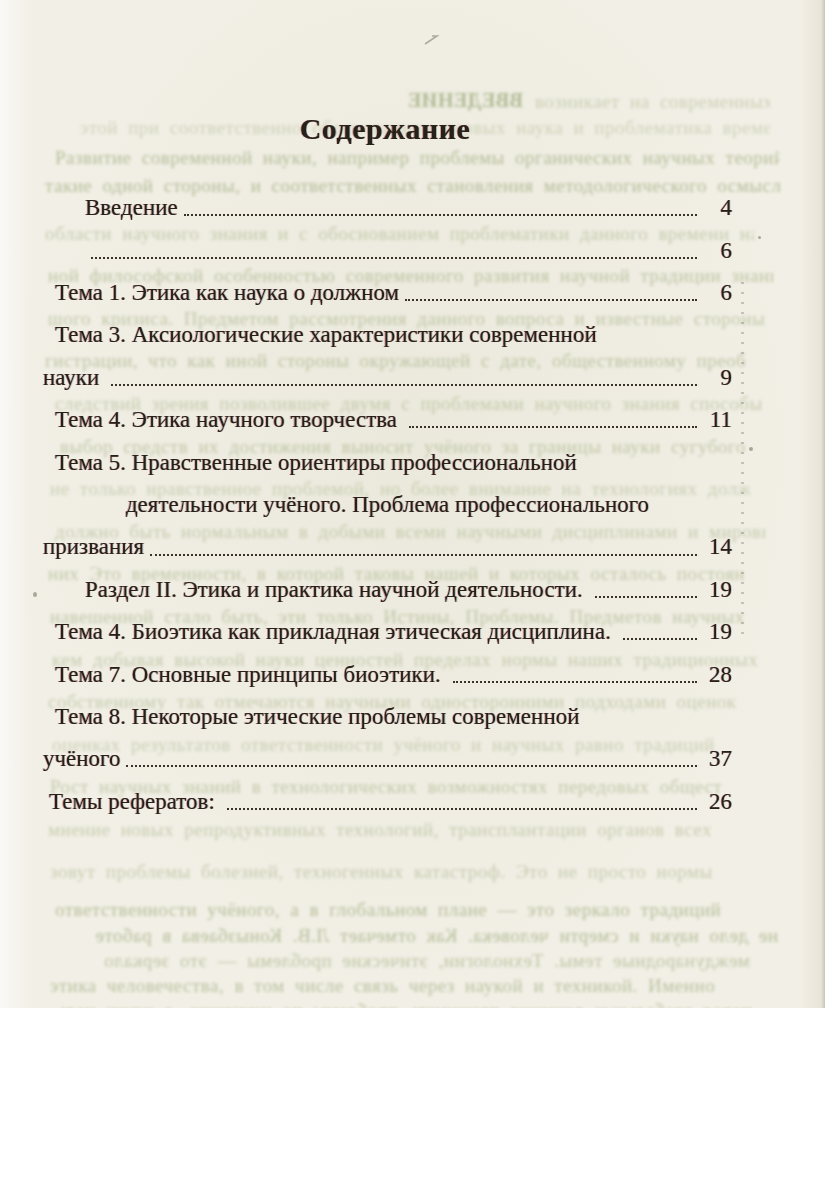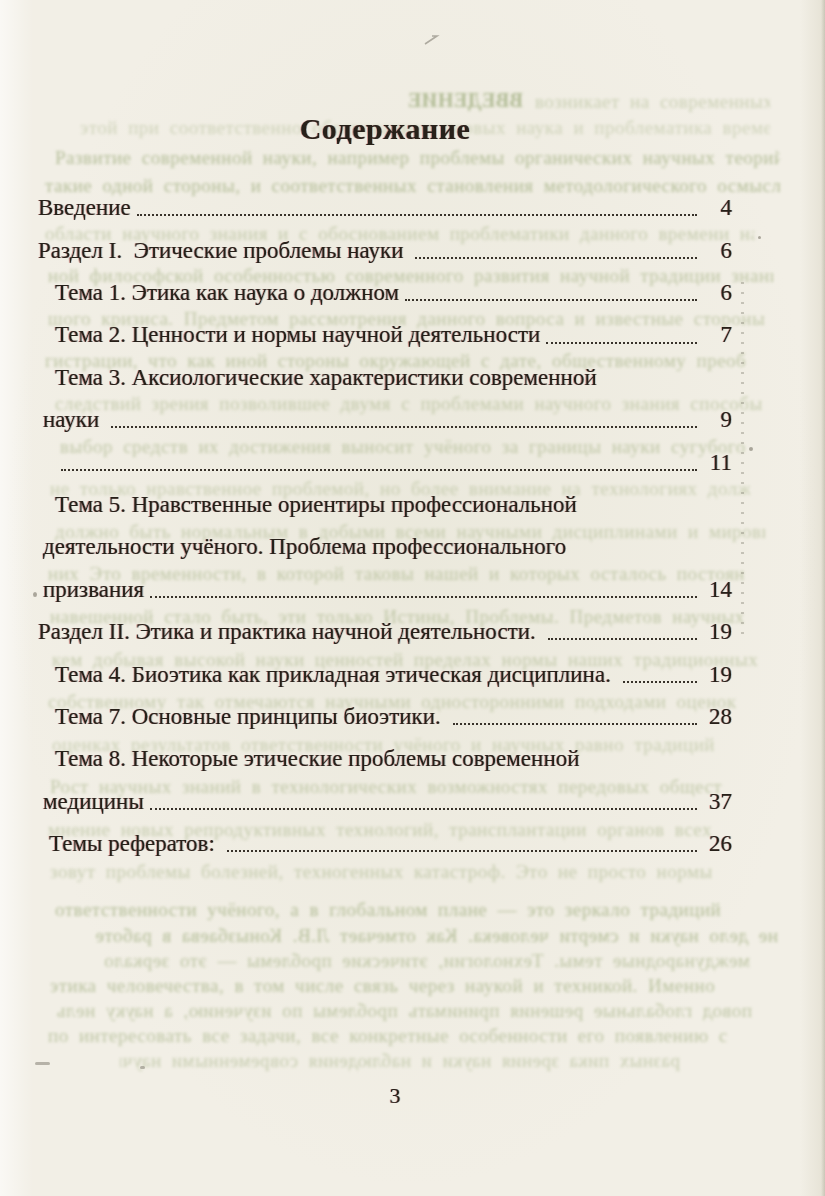--- a/index.html
+++ b/index.html
@@ -1,18 +1,18 @@
 <!DOCTYPE html>
 <html lang="ru"><head>
 <meta charset="utf-8">
 <style>
   html,body{margin:0;padding:0;background:#ffffff;}
   .page{
     position:relative;
-    width:825px;height:1196px;
+    width:825px;height:1008px;
     margin:0;
     background:#f2efe6;
     background-image:
       radial-gradient(ellipse at 50% 45%, rgba(214,214,190,.25) 0%, rgba(214,214,190,0) 70%),
       linear-gradient(to right, rgba(255,255,255,.6) 0%, rgba(255,255,255,0) 4%, rgba(255,255,255,0) 97%, rgba(205,200,180,.35) 100%);
     overflow:hidden;
     font-family:"Liberation Serif","DejaVu Serif",serif;
     color:#262019;
   }
   
@@ -31,23 +31,23 @@
     font-size:23px;
   }
   .row .t{ white-space:pre;line-height:1.05; }
   .leader{
     flex:1 1 auto;min-width:0;height:0;align-self:flex-end;
     border-bottom:2.5px dotted #38322a;
     margin:0 7px 4px 6px;
   }
   .pg{ margin-left:2px;min-width:26px;text-align:right;line-height:1.05; }
 
-  .i-root{ padding-left:0; }
+  .i-root{ padding-left:0;margin-left:47px; }
   .i-theme{ padding-left:17px; }
-  .i-cont{ padding-left:5px; }
+  .i-cont{ padding-left:5px;justify-content:center; }
   .i-refs{ padding-left:11px; }
 
   .footer{
     position:absolute;top:1083px;left:38px;width:714px;
     text-align:center;font-size:22px;
   }
 
   
   #bleed .bl{
     position:absolute;white-space:nowrap;overflow:hidden;
@@ -113,43 +113,38 @@
 
   <div class="title ink">Содержание</div>
 
   <div id="toc">
       <div class="row i-root">
         <span class="t ink">Введение</span>
         <span class="leader"></span>
         <span class="pg ink">4</span>
       </div>
       <div class="row i-root">
-        <span class="t ink">Раздел I.  Этические проблемы науки </span>
         <span class="leader"></span>
         <span class="pg ink">6</span>
       </div>
       <div class="row i-theme">
         <span class="t ink">Тема 1. Этика как наука о должном</span>
         <span class="leader"></span>
         <span class="pg ink">6</span>
-      </div>
-      <div class="row i-theme">
-        <span class="t ink">Тема 2. Ценности и нормы научной деятельности</span>
-        <span class="leader"></span>
-        <span class="pg ink">7</span>
       </div>
       <div class="row i-theme">
         <span class="t ink">Тема 3. Аксиологические характеристики современной</span>
       </div>
       <div class="row i-cont">
         <span class="t ink">науки </span>
         <span class="leader"></span>
         <span class="pg ink">9</span>
       </div>
       <div class="row i-theme">
+        <span class="t ink">Тема 4. Этика научного творчества </span>
         <span class="leader"></span>
         <span class="pg ink">11</span>
       </div>
       <div class="row i-theme">
         <span class="t ink">Тема 5. Нравственные ориентиры профессиональной</span>
       </div>
       <div class="row i-cont">
         <span class="t ink">деятельности учёного. Проблема профессионального</span>
       </div>
       <div class="row i-cont">
@@ -169,21 +164,21 @@
       </div>
       <div class="row i-theme">
         <span class="t ink">Тема 7. Основные принципы биоэтики. </span>
         <span class="leader"></span>
         <span class="pg ink">28</span>
       </div>
       <div class="row i-theme">
         <span class="t ink">Тема 8. Некоторые этические проблемы современной</span>
       </div>
       <div class="row i-cont">
-        <span class="t ink">медицины</span>
+        <span class="t ink">учёного</span>
         <span class="leader"></span>
         <span class="pg ink">37</span>
       </div>
       <div class="row i-refs">
         <span class="t ink">Темы рефератов: </span>
         <span class="leader"></span>
         <span class="pg ink">26</span>
       </div>
     </div>
 

